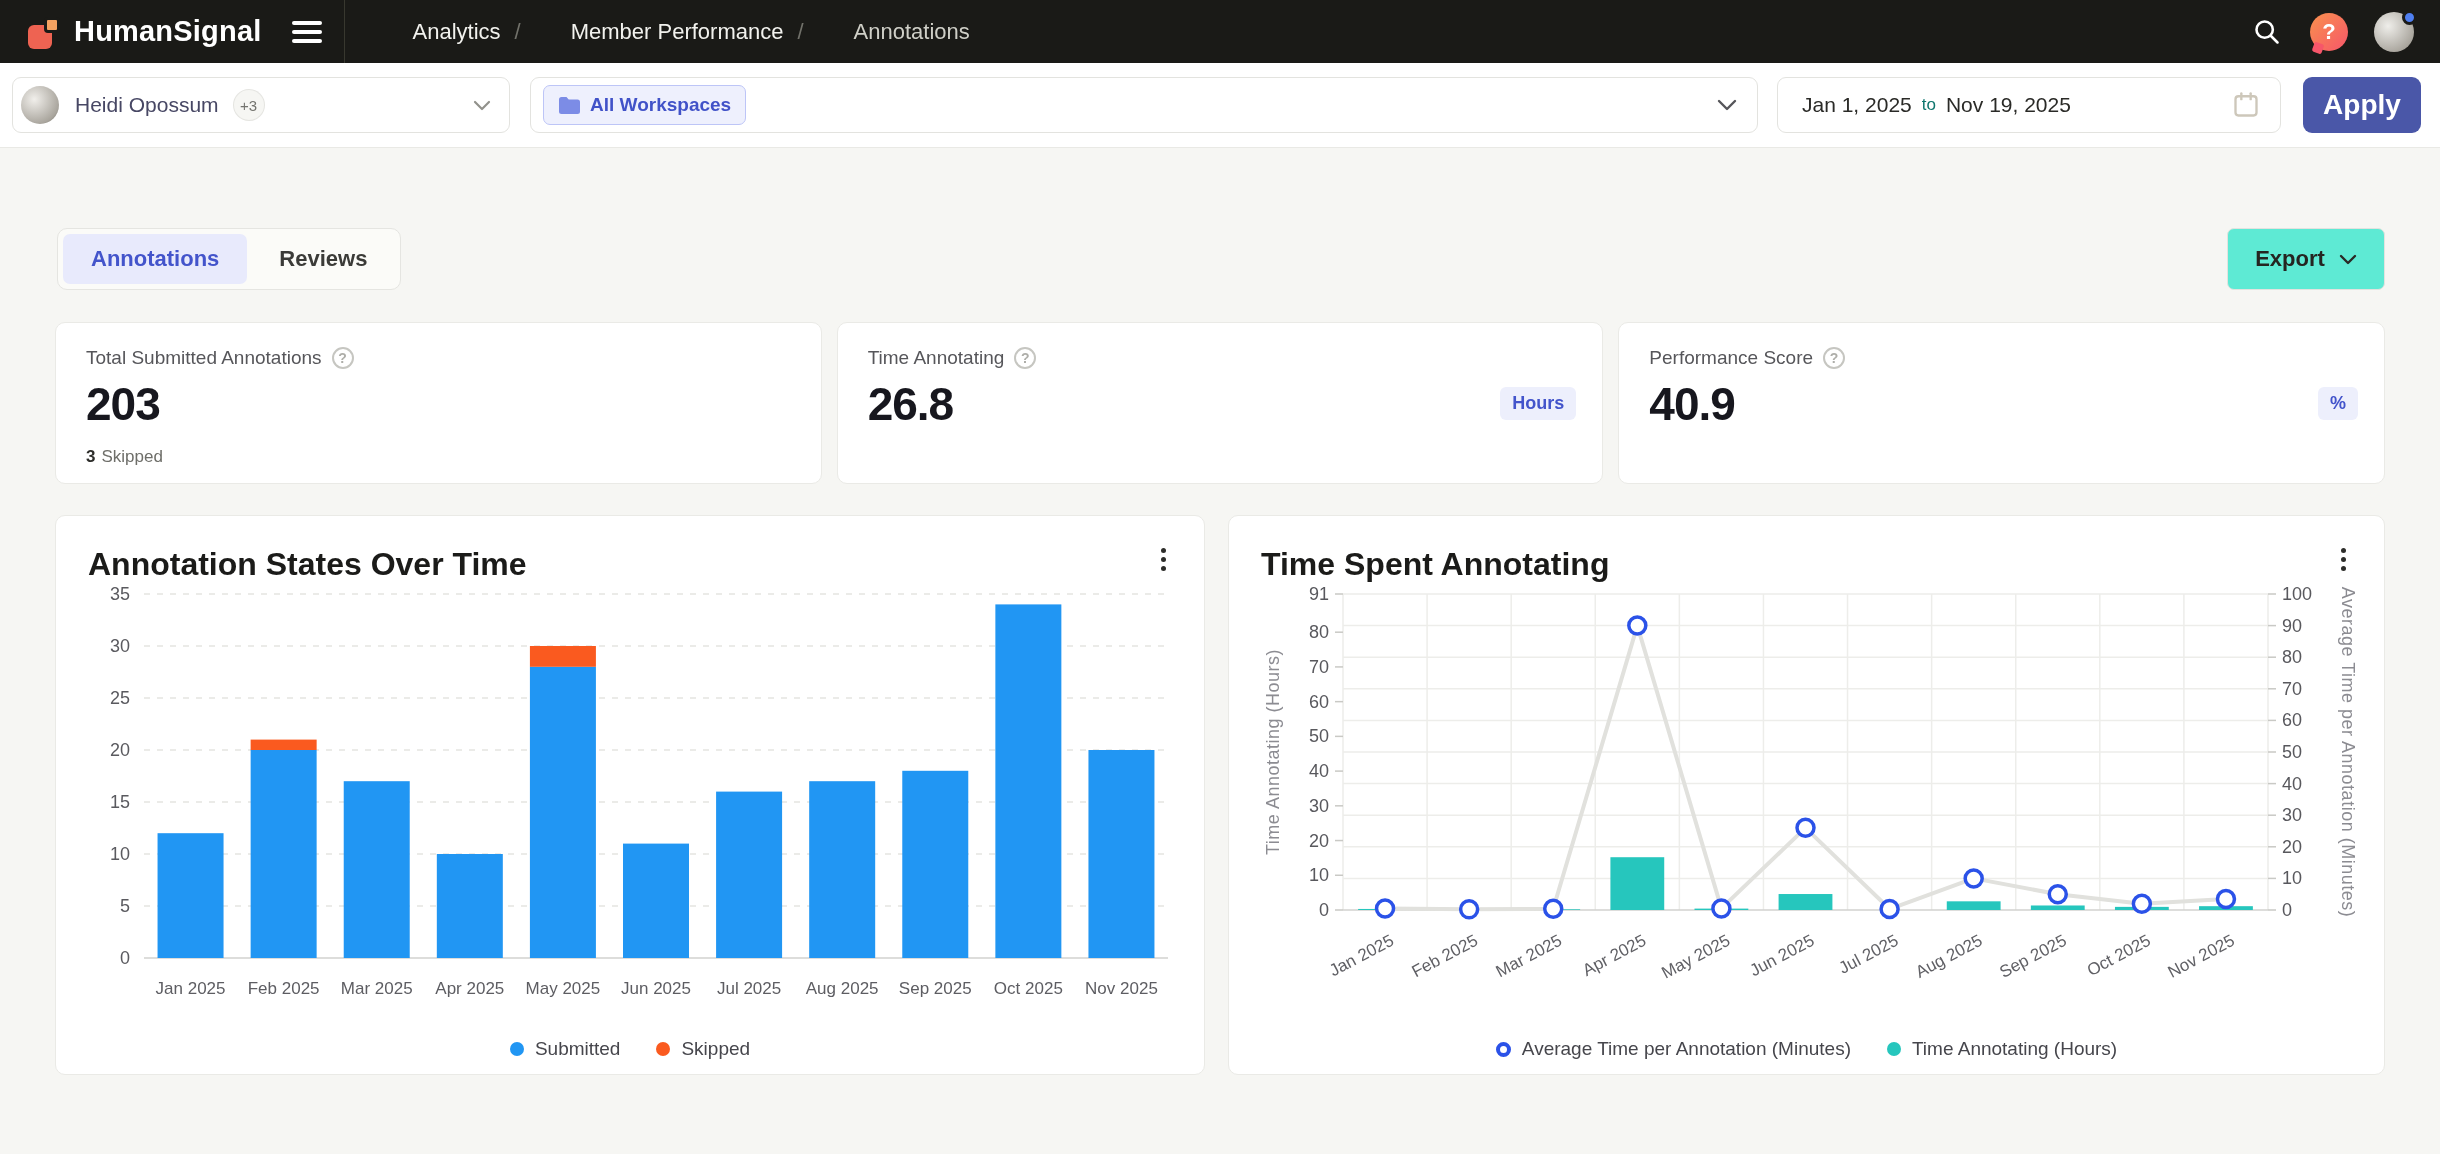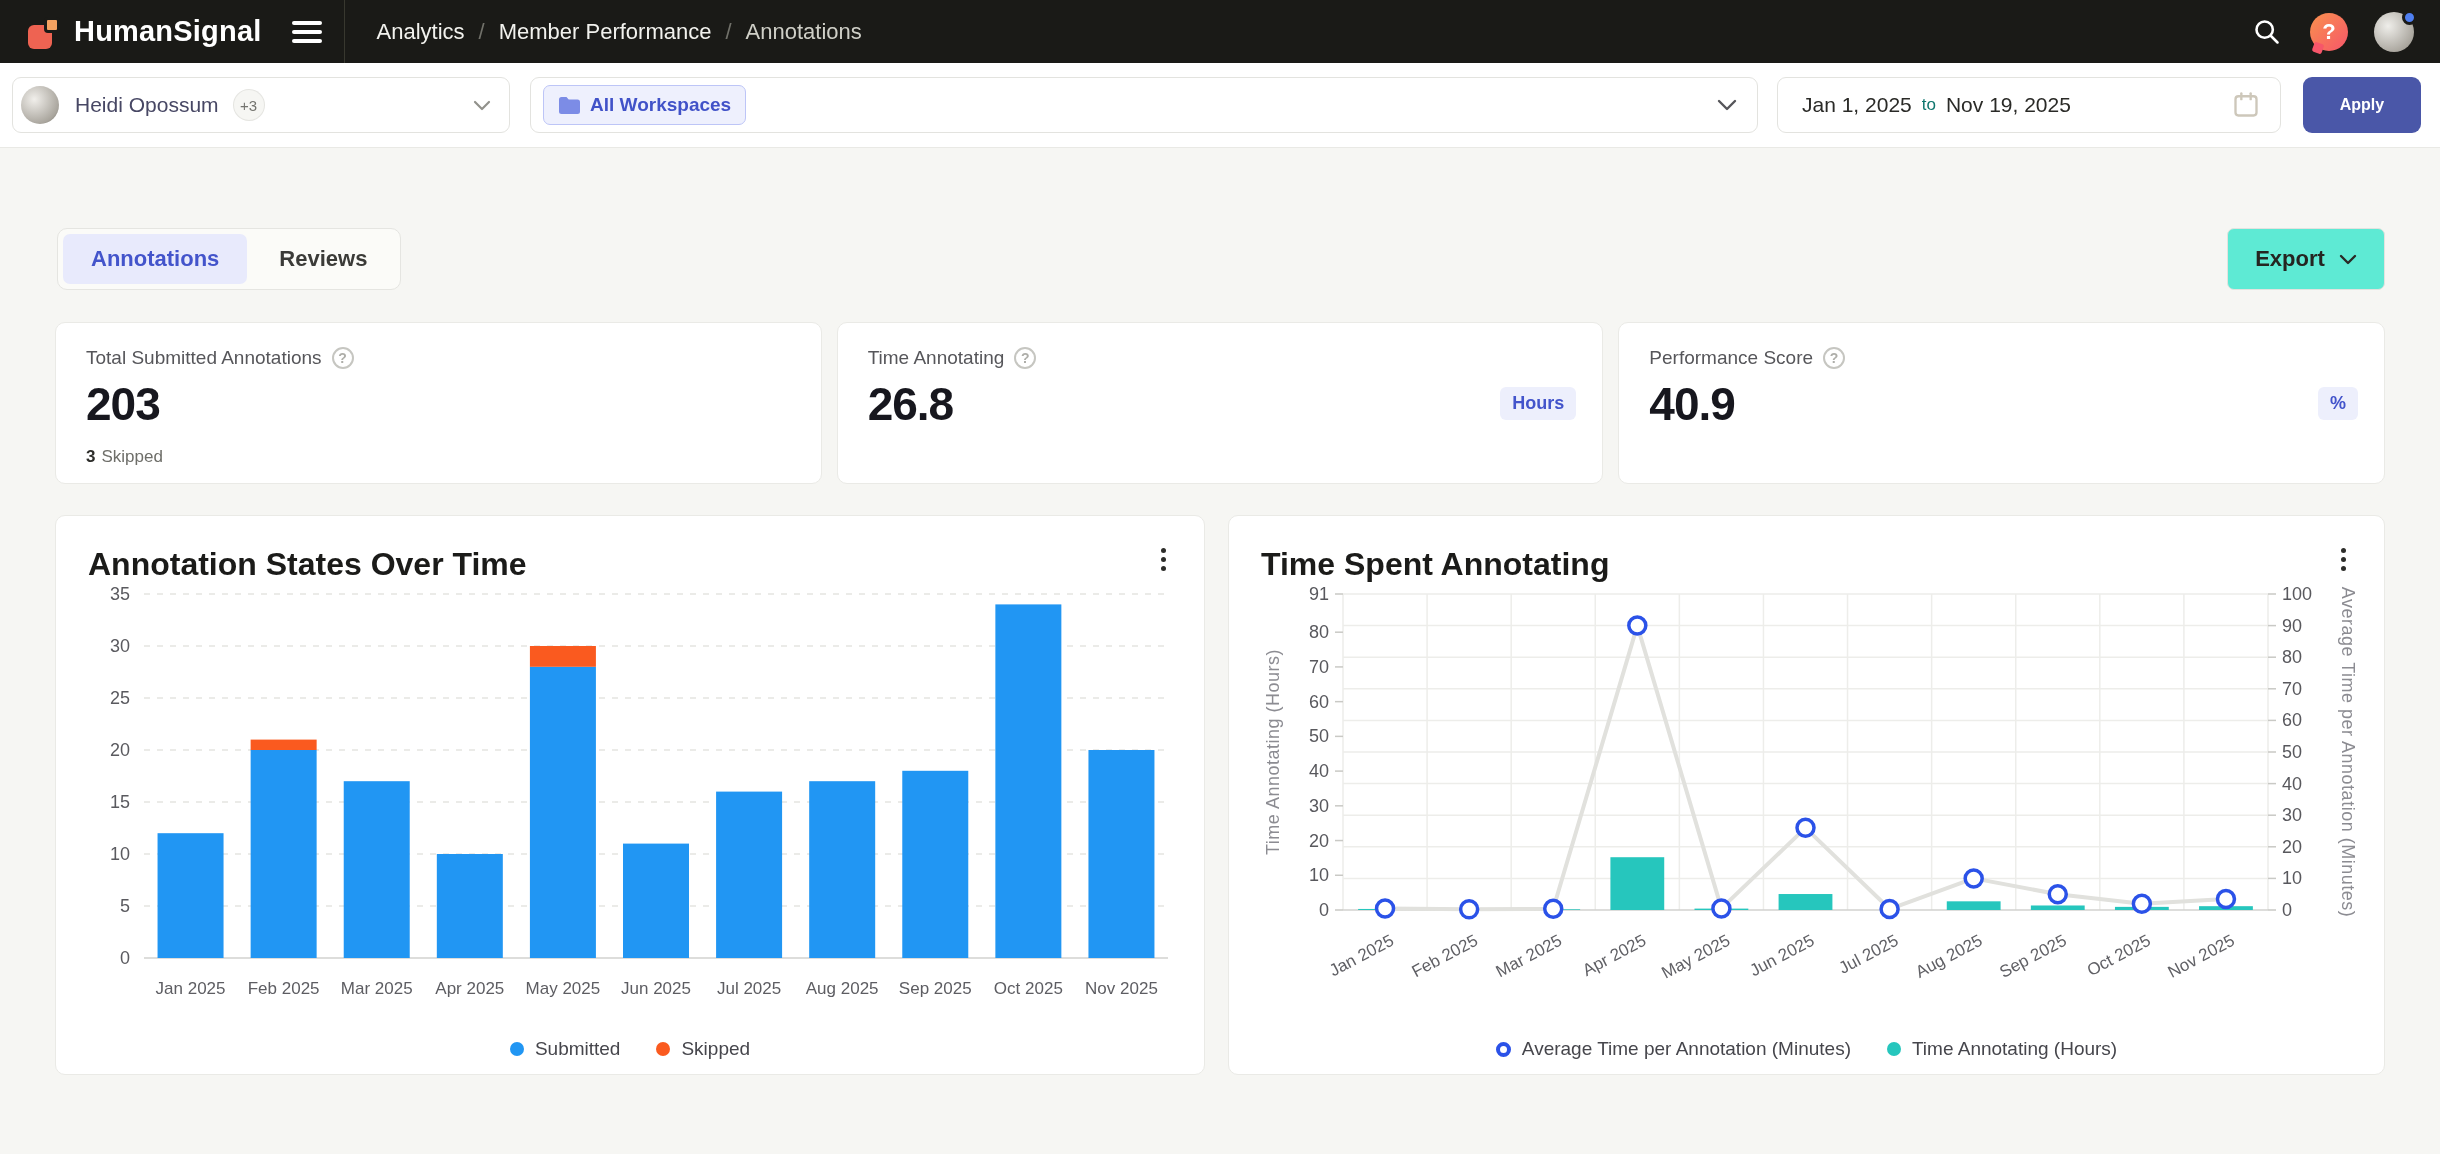--- a/index.html
+++ b/index.html
@@ -18,21 +18,21 @@
   }
   .logo-wrap { display:flex; align-items:center; gap:12px; margin-left:28px; }
   .logo-glyph { position:relative; width:34px; height:34px; }
   .logo-glyph .sq1 { position:absolute; left:0; bottom:0; width:24px; height:24px; border-radius:6px; background:#ee6352; }
   .logo-glyph .sq2 { position:absolute; right:2px; top:2px; width:16px; height:16px; border-radius:4px; background:#f5a261; border:3px solid #1a1a17; }
   .logo-text { color:#ffffff; font-size:29px; font-weight:600; letter-spacing:0.2px; }
   .hamburger { margin-left:30px; width:30px; height:22px; display:flex; flex-direction:column; justify-content:space-between; cursor:pointer; }
   .hamburger span { display:block; height:4px; border-radius:2px; background:#ffffff; }
   .nav-divider { width:1px; height:63px; background:#38382f; margin-left:22px; }
   .breadcrumb { display:flex; align-items:center; gap:14px; margin-left:32px; font-size:22px; }
-  .crumb { color:#f2f2ee; cursor:pointer; }
+  .crumb { color:#f2f2ee; cursor:pointer;margin-left:36px; }
   .crumb.current { color:#cfcfc7; cursor:default; }
   .crumb-sep { color:#71716a; }
   .nav-right { margin-left:auto; display:flex; align-items:center; gap:26px; margin-right:26px; }
   .search-btn { width:34px; height:34px; display:flex; align-items:center; justify-content:center; cursor:pointer; }
   .help-bubble {
     width:38px; height:38px; border-radius:50%;
     background:linear-gradient(135deg,#f9914d 0%,#f6566a 100%);
     color:#fff; font-size:22px; font-weight:700;
     display:flex; align-items:center; justify-content:center;
     position:relative; cursor:pointer;
@@ -61,21 +61,21 @@
   .workspace-select { left:530px; width:1228px; padding:0 20px 0 12px; }
   .ws-chip { display:flex; align-items:center; gap:10px; height:40px; padding:0 14px;
     background:#eef0fd; border:1px solid #bdc5f7; border-radius:7px; }
   .ws-chip-label { font-size:19px; font-weight:700; color:#4152c8; }
   .date-range { left:1777px; width:504px; padding:0 20px 0 24px; gap:10px; }
   .date-text { font-size:21px; color:#2a2a27; }
   .date-sep { font-size:17px; color:#0f766e; }
   .calendar-wrap { margin-left:auto; display:flex; }
   .apply-btn {
     position:absolute; top:14px; left:2303px; width:118px; height:56px;
-    background:#4a57a8; color:#fff; font-size:16px; font-weight:600;
+    background:#4a57a8; color:#fff; font-size:28px; font-weight:600;
     border:none; border-radius:9px; display:flex; align-items:center; justify-content:center; cursor:pointer;
   }
 
   
   .tabsrow { position:absolute; top:228px; left:57px; right:55px; height:62px; }
   .tab-group { display:inline-flex; align-items:center; height:62px; background:#fbfbf8; border:1px solid #e5e5e1; border-radius:10px; padding:5px; gap:4px; }
   .tab { height:50px; display:flex; align-items:center; padding:0 28px; font-size:22px; font-weight:700; color:#3b3b38; border-radius:7px; cursor:pointer; background:transparent; border:none; font-family:inherit; }
   .tab.active { background:#e8eafc; color:#4354cb; }
   .export-btn { position:absolute; right:0; top:0; width:158px; height:62px; background:#5eead4; border:1px solid #e3e3df; border-radius:7px; display:flex; align-items:center; justify-content:center; gap:14px; font-size:22px; font-weight:600; color:#252521; cursor:pointer; }
 

